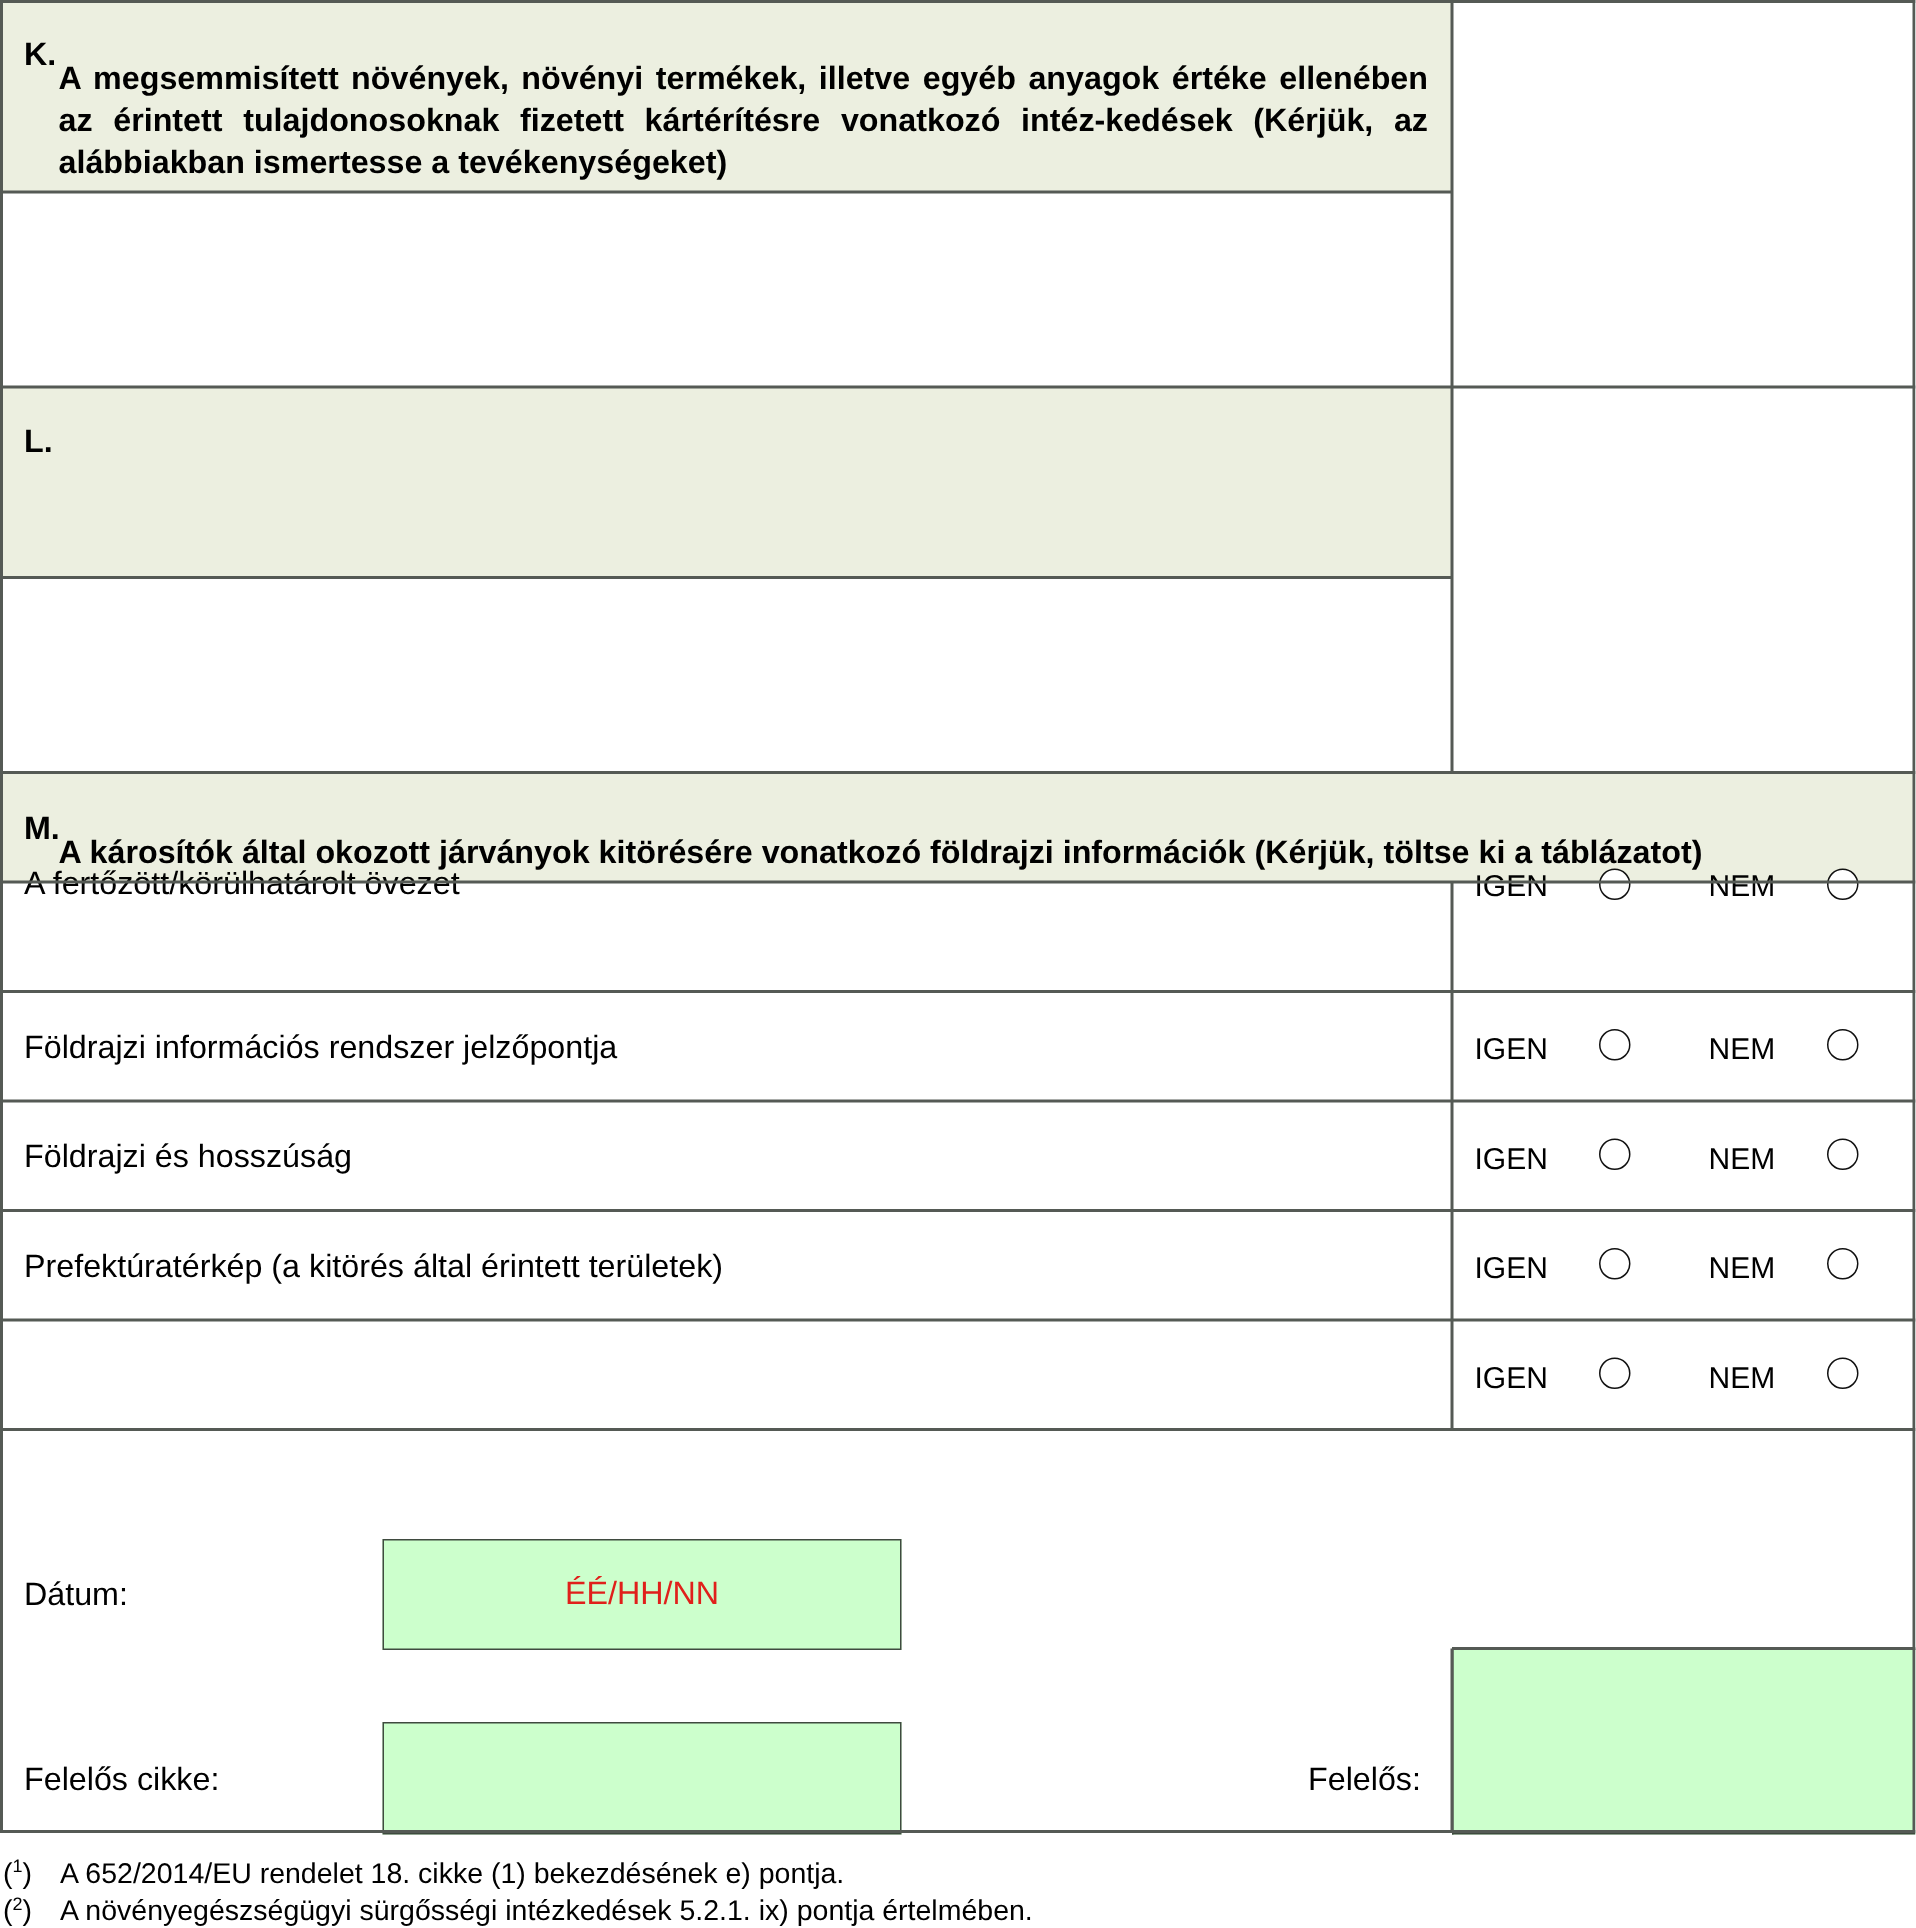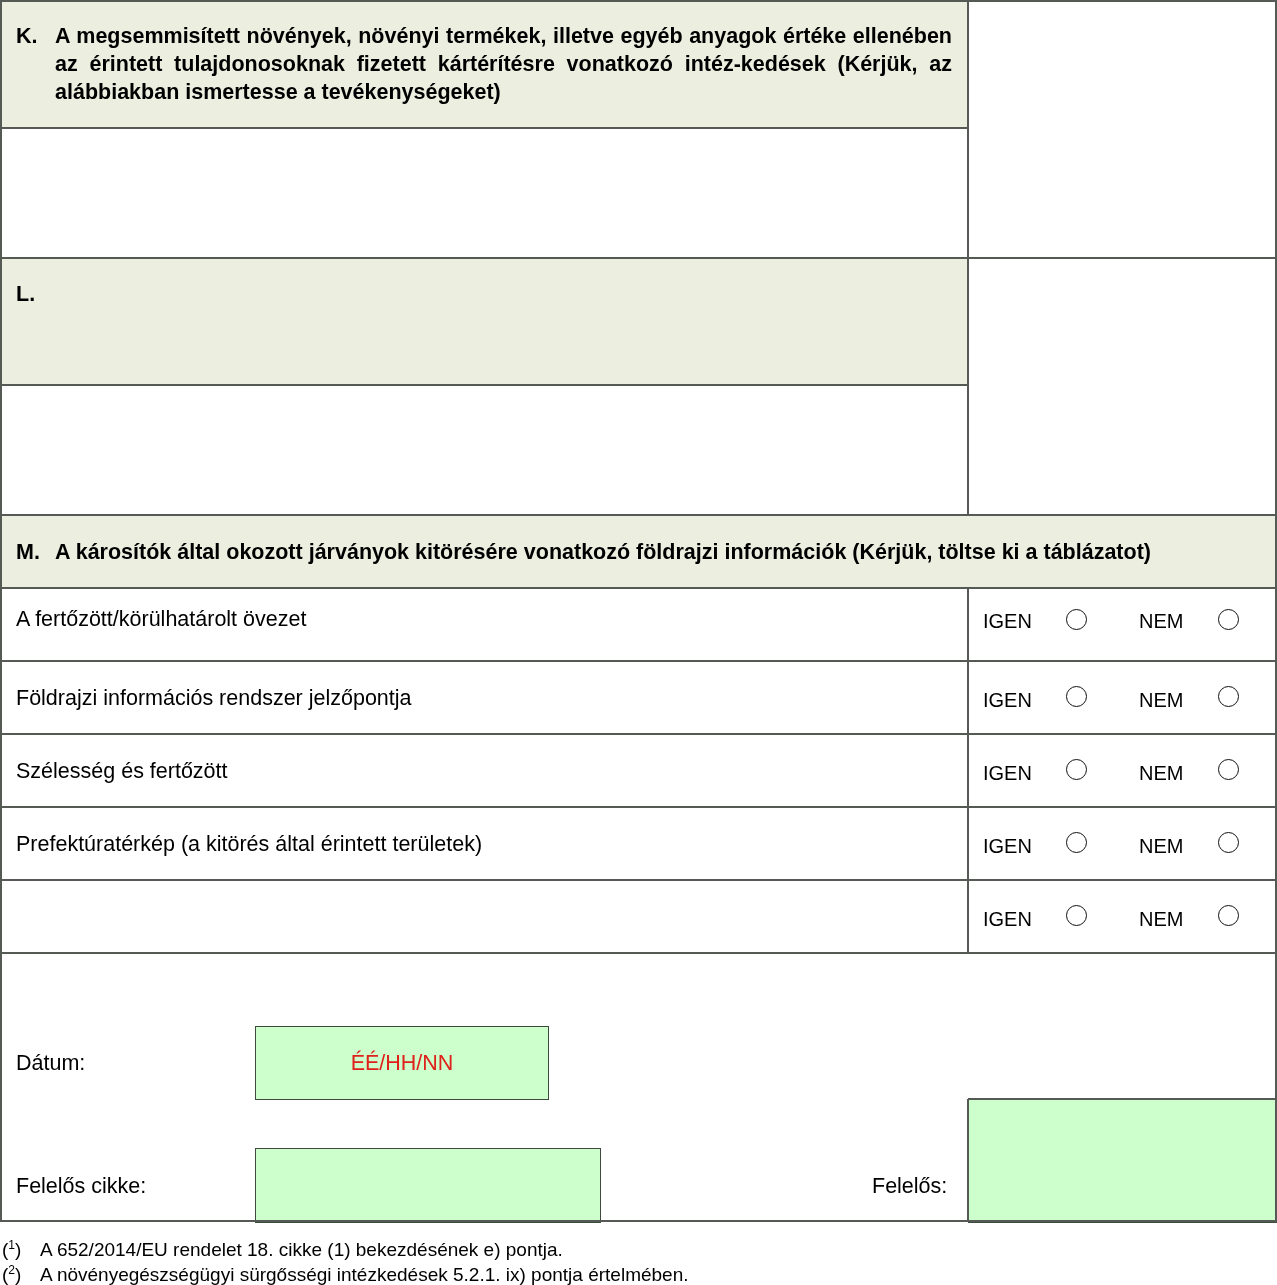--- a/index.html
+++ b/index.html
@@ -8,21 +8,21 @@
 
     .abs { position: absolute; }
     .line-h { position: absolute; height: 2px; background: #555a55; }
     .line-v { position: absolute; width: 2px; background: #555a55; }
 
     .section-head {
       position: absolute; background: #ecefe0;
       font-weight: bold; font-size: 21.5px; line-height: 28px;
     }
     .section-head .letter { position: absolute; left: 16px; }
-    .section-head .text { position: absolute; left: 55px; right: 16px; text-align: justify; text-align-last: left; }
+    .section-head .text { position: absolute; left: 39px; right: 16px; text-align: justify; text-align-last: left; margin-top: 16px; }
 
     .row-label { position: absolute; left: 16px; font-size: 21.5px; line-height: 26px; }
     .opt-label { position: absolute; font-size: 20px; line-height: 24px; }
     .radio {
       position: absolute; width: 21px; height: 21px; border: 1.6px solid #111;
       border-radius: 50%; background: #fff; cursor: pointer;
     }
 
     .field-green { position: absolute; background: #ccffcc; border: 1.5px solid #3f4a3f; }
     .sig-label { position: absolute; font-size: 21.5px; line-height: 26px; }
@@ -51,36 +51,36 @@
 </div>
 <div class="abs" style="left:2px;top:387px;width:966px;height:128px;"></div>
 <div class="abs" style="left:970px;top:260px;width:305px;height:255px;"></div>
 
 <div class="section-head" style="left:0;top:515px;width:1277px;height:73px;">
   <span class="letter" style="top:23px;">M.</span>
   <div class="text" style="top:23px;white-space:nowrap;text-align:right;right:auto;">A károsítók által okozott járványok kitörésére vonatkozó földrajzi információk (Kérjük, töltse ki a táblázatot)</div>
 </div>
 
 <div id="geo-rows">
-    <div class="abs" style="left: 0px; top: 582px; width: 1277px; height: 72px;">
+    <div class="abs" style="left: 0px; top: 552px; width: 1277px; height: 72px;">
       <div class="row-label" style="top: 24px;">A fertőzött/körülhatárolt övezet</div>
       <div class="opt-label" style="left: 983px; top: 27px;">IGEN</div>
       <div class="radio" style="left: 1066px; top: 27px;"></div>
       <div class="opt-label" style="left: 1139px; top: 27px;">NEM</div>
       <div class="radio" style="left: 1218px; top: 27px;"></div>
     </div>
     <div class="abs" style="left: 0px; top: 661px; width: 1277px; height: 73px;">
       <div class="row-label" style="top: 24px;">Földrajzi információs rendszer jelzőpontja</div>
       <div class="opt-label" style="left: 983px; top: 27px;">IGEN</div>
       <div class="radio" style="left: 1066px; top: 25px;"></div>
       <div class="opt-label" style="left: 1139px; top: 27px;">NEM</div>
       <div class="radio" style="left: 1218px; top: 25px;"></div>
     </div>
     <div class="abs" style="left: 0px; top: 734px; width: 1277px; height: 73px;">
-      <div class="row-label" style="top: 24px;">Szélesség és fertőzött</div>
+      <div class="row-label" style="top: 24px;">Földrajzi és hosszúság</div>
       <div class="opt-label" style="left: 983px; top: 27px;">IGEN</div>
       <div class="radio" style="left: 1066px; top: 25px;"></div>
       <div class="opt-label" style="left: 1139px; top: 27px;">NEM</div>
       <div class="radio" style="left: 1218px; top: 25px;"></div>
     </div>
     <div class="abs" style="left: 0px; top: 807px; width: 1277px; height: 73px; padding-left: 37px;">
       <div class="row-label" style="top: 24px;">Prefektúratérkép (a kitörés által érintett területek)</div>
       <div class="opt-label" style="left: 983px; top: 27px;">IGEN</div>
       <div class="radio" style="left: 1066px; top: 25px;"></div>
       <div class="opt-label" style="left: 1139px; top: 27px;">NEM</div>
@@ -88,21 +88,21 @@
     </div>
     <div class="abs" style="left: 0px; top: 880px; width: 1277px; height: 73px;">
       <div class="opt-label" style="left: 983px; top: 27px;">IGEN</div>
       <div class="radio" style="left: 1066px; top: 25px;"></div>
       <div class="opt-label" style="left: 1139px; top: 27px;">NEM</div>
       <div class="radio" style="left: 1218px; top: 25px;"></div>
     </div>
   </div>
 
 <div class="sig-label" style="left:16px;top:1050px;">Dátum:</div>
-<div class="field-green" style="left:255px;top:1026px;width:294px;height:74px;">
+<div class="field-green" style="left:255px;top:1026px;width:346px;height:74px;">
   <span class="date-value">ÉÉ/HH/NN</span>
 </div>
 
 <div class="sig-label" style="left:16px;top:1173px;">Felelős cikke:</div>
 <div class="field-green" style="left:255px;top:1148px;width:346px;height:75px;">
   <span class="date-value" style="color:#000;"></span>
 </div>
 
 <div class="sig-label" style="left:872px;top:1173px;">Felelős:</div>
 <div class="field-green" style="left:968px;top:1099px;width:309px;height:124px;border-right:none;"></div>

